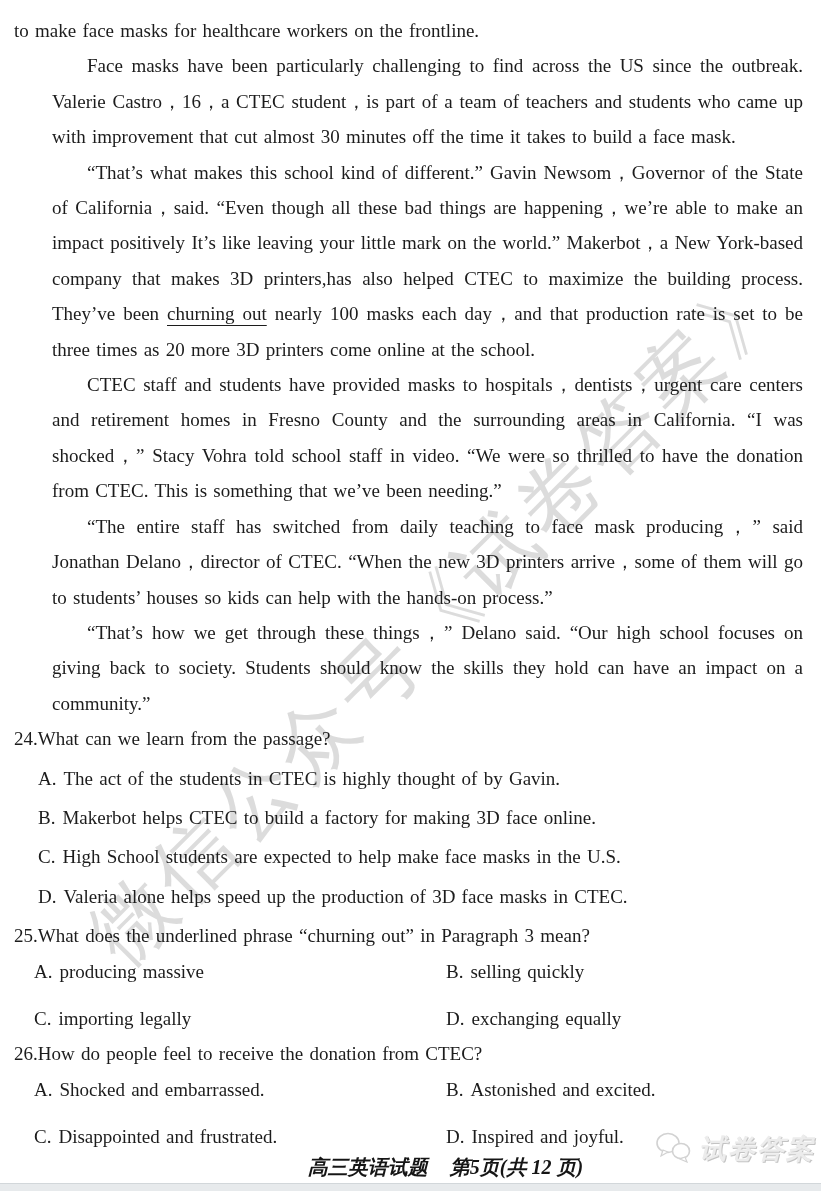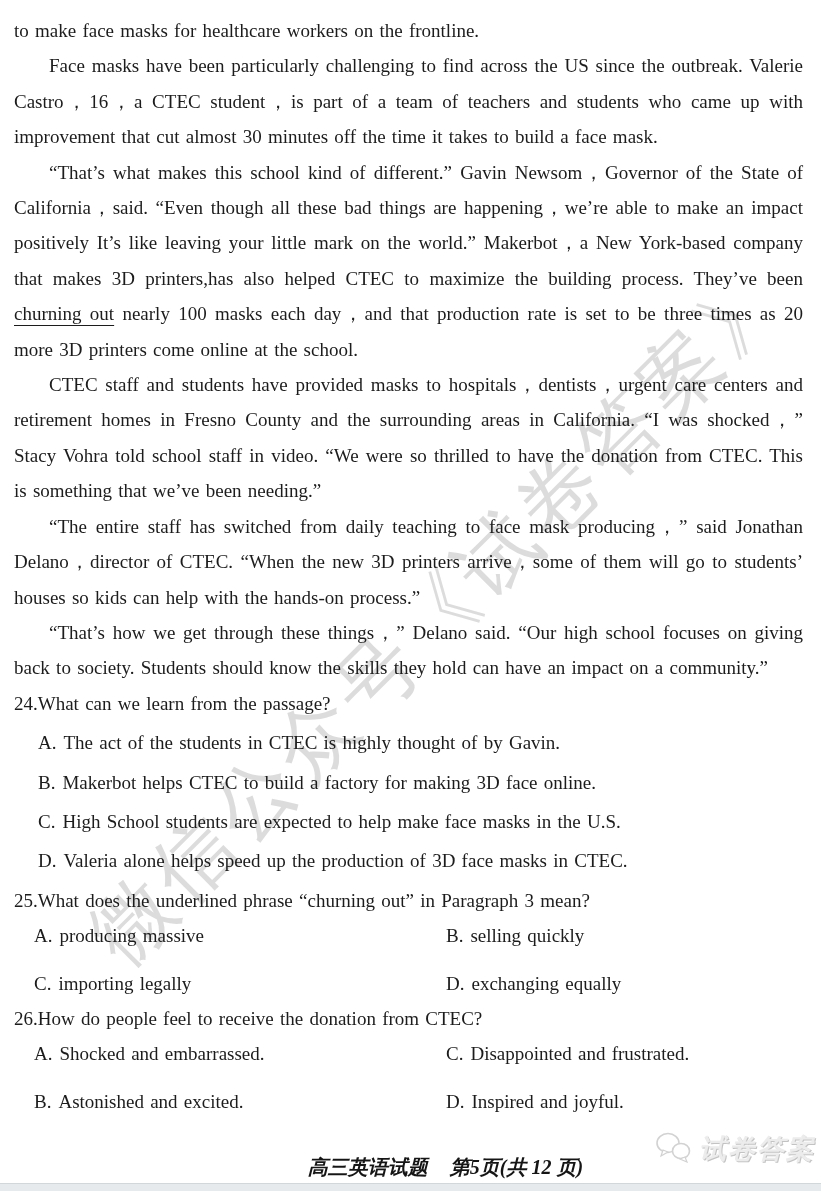--- a/index.html
+++ b/index.html
@@ -32,21 +32,21 @@
     left: 14px; right: 18px; top: 13px;
     z-index: 2;
     font-size: 19px;
     line-height: 35.4px;
     word-spacing: 1.5px;
   }
   .para {
     margin: 0;
     text-align: justify;
   }
-  .para.indent { text-indent: 35px; }
+  .para.indent { text-indent: 35px; margin-left: 38px; }
   .underlined {
     text-decoration: underline;
     text-underline-offset: 5px;
     text-decoration-thickness: 1px;
   }
 
   .question-stem { margin: 0; }
   .qnum { margin-right: 0; }
   .opt-label { margin-right: 7px; }
   .option-row { margin: 4px; padding-left: 20px; }
@@ -130,22 +130,22 @@
       <div class="opt-grid">
         <div><span class="opt-label">A.</span><span>producing massive</span></div>
         <div><span class="opt-label">B.</span><span>selling quickly</span></div>
         <div><span class="opt-label">C.</span><span>importing legally</span></div>
         <div><span class="opt-label">D.</span><span>exchanging equally</span></div>
       </div>
 
       <p class="question-stem"><span class="qnum">26.</span><span>How do people feel to receive the donation from CTEC?</span></p>
       <div class="opt-grid">
         <div><span class="opt-label">A.</span><span>Shocked and embarrassed.</span></div>
+        <div><span class="opt-label">B.</span><span>Astonished and excited.</span></div>
         <div><span class="opt-label">C.</span><span>Disappointed and frustrated.</span></div>
-        <div><span class="opt-label">B.</span><span>Astonished and excited.</span></div>
         <div><span class="opt-label">D.</span><span>Inspired and joyful.</span></div>
       </div>
 
     </section>
   </main>
 
   <div class="footer">
     <div class="footer-inner"><span>高三英语试题</span><span class="gap"></span><span>第5页(共 12 页)</span></div>
   </div>
 

